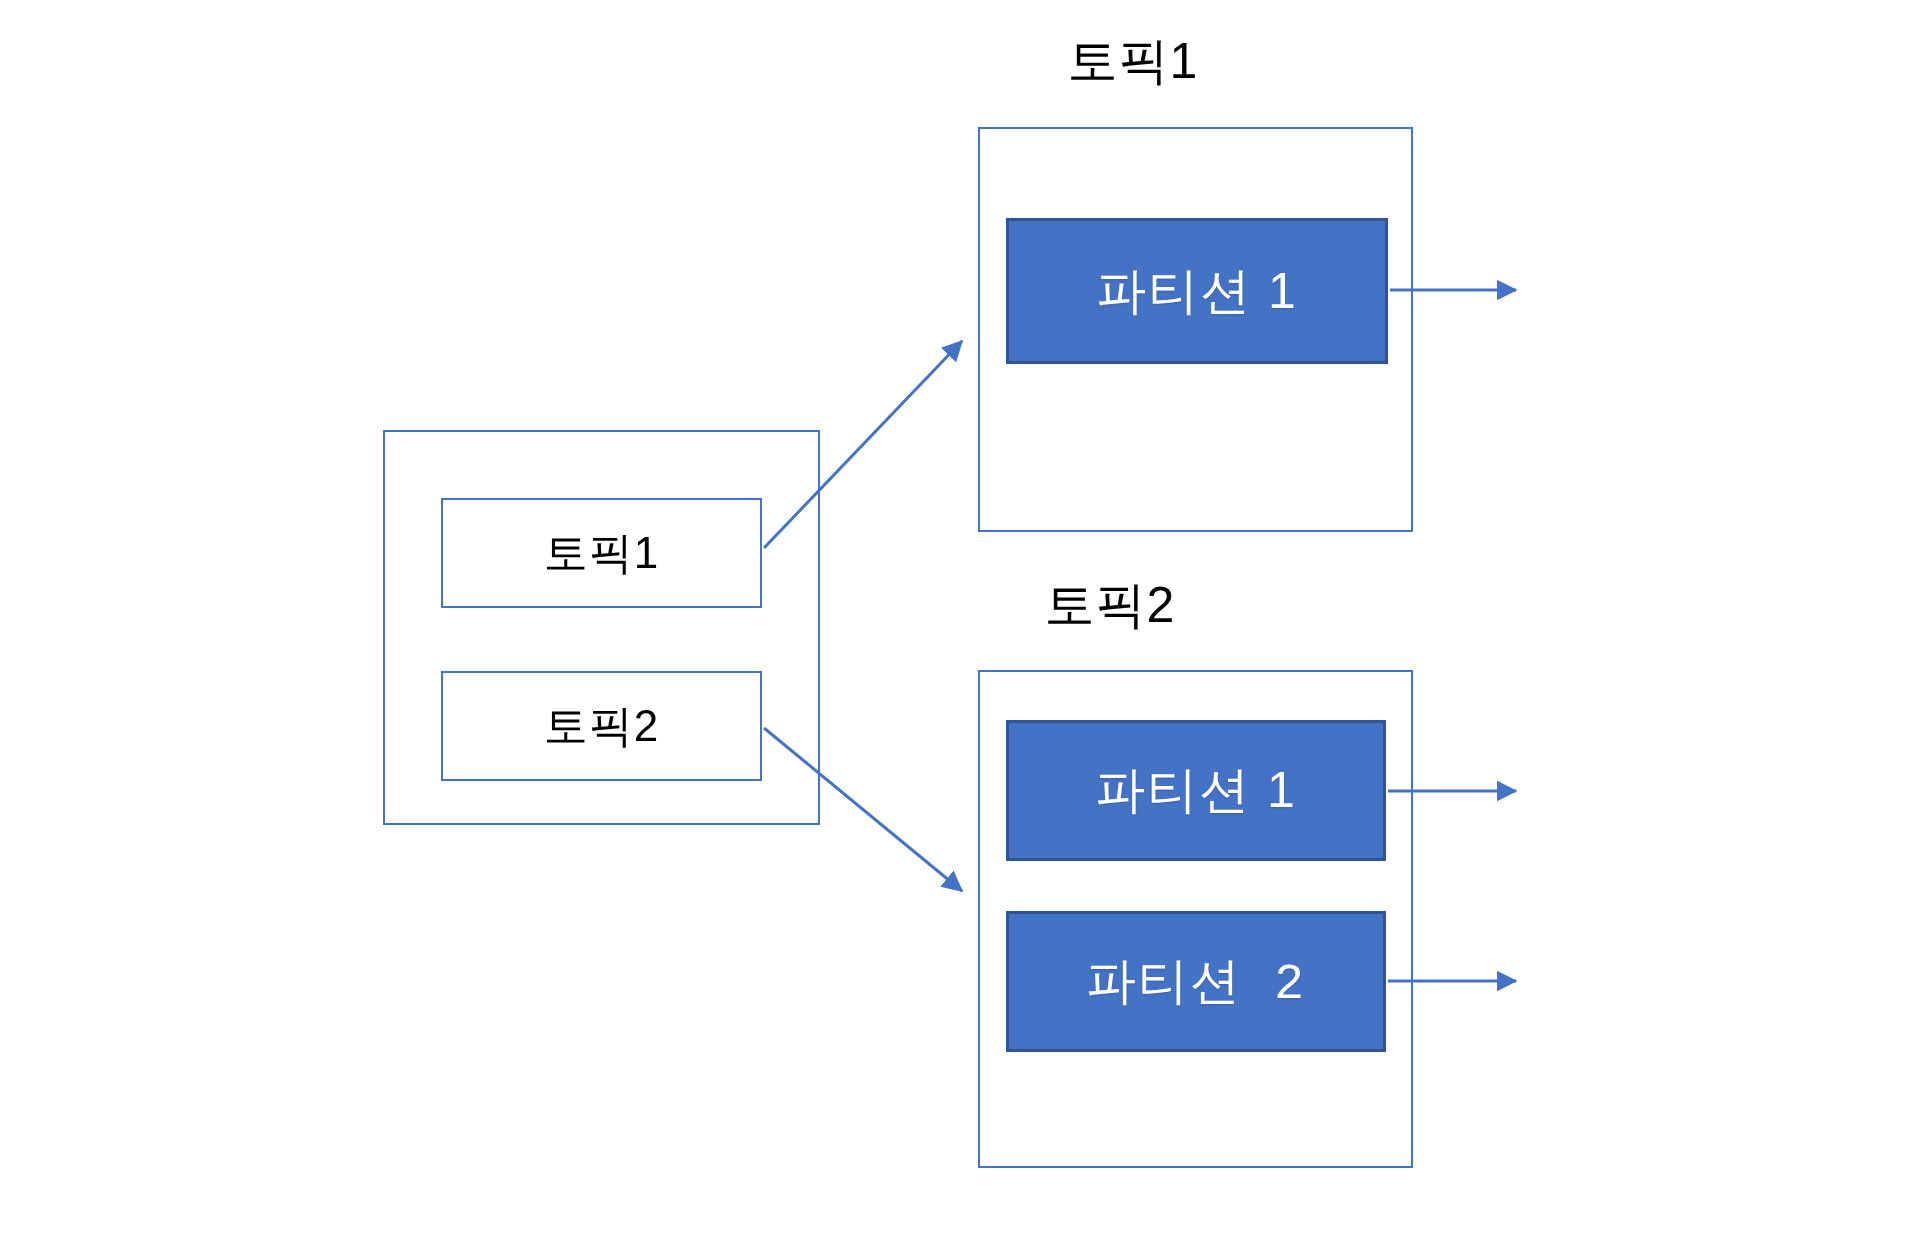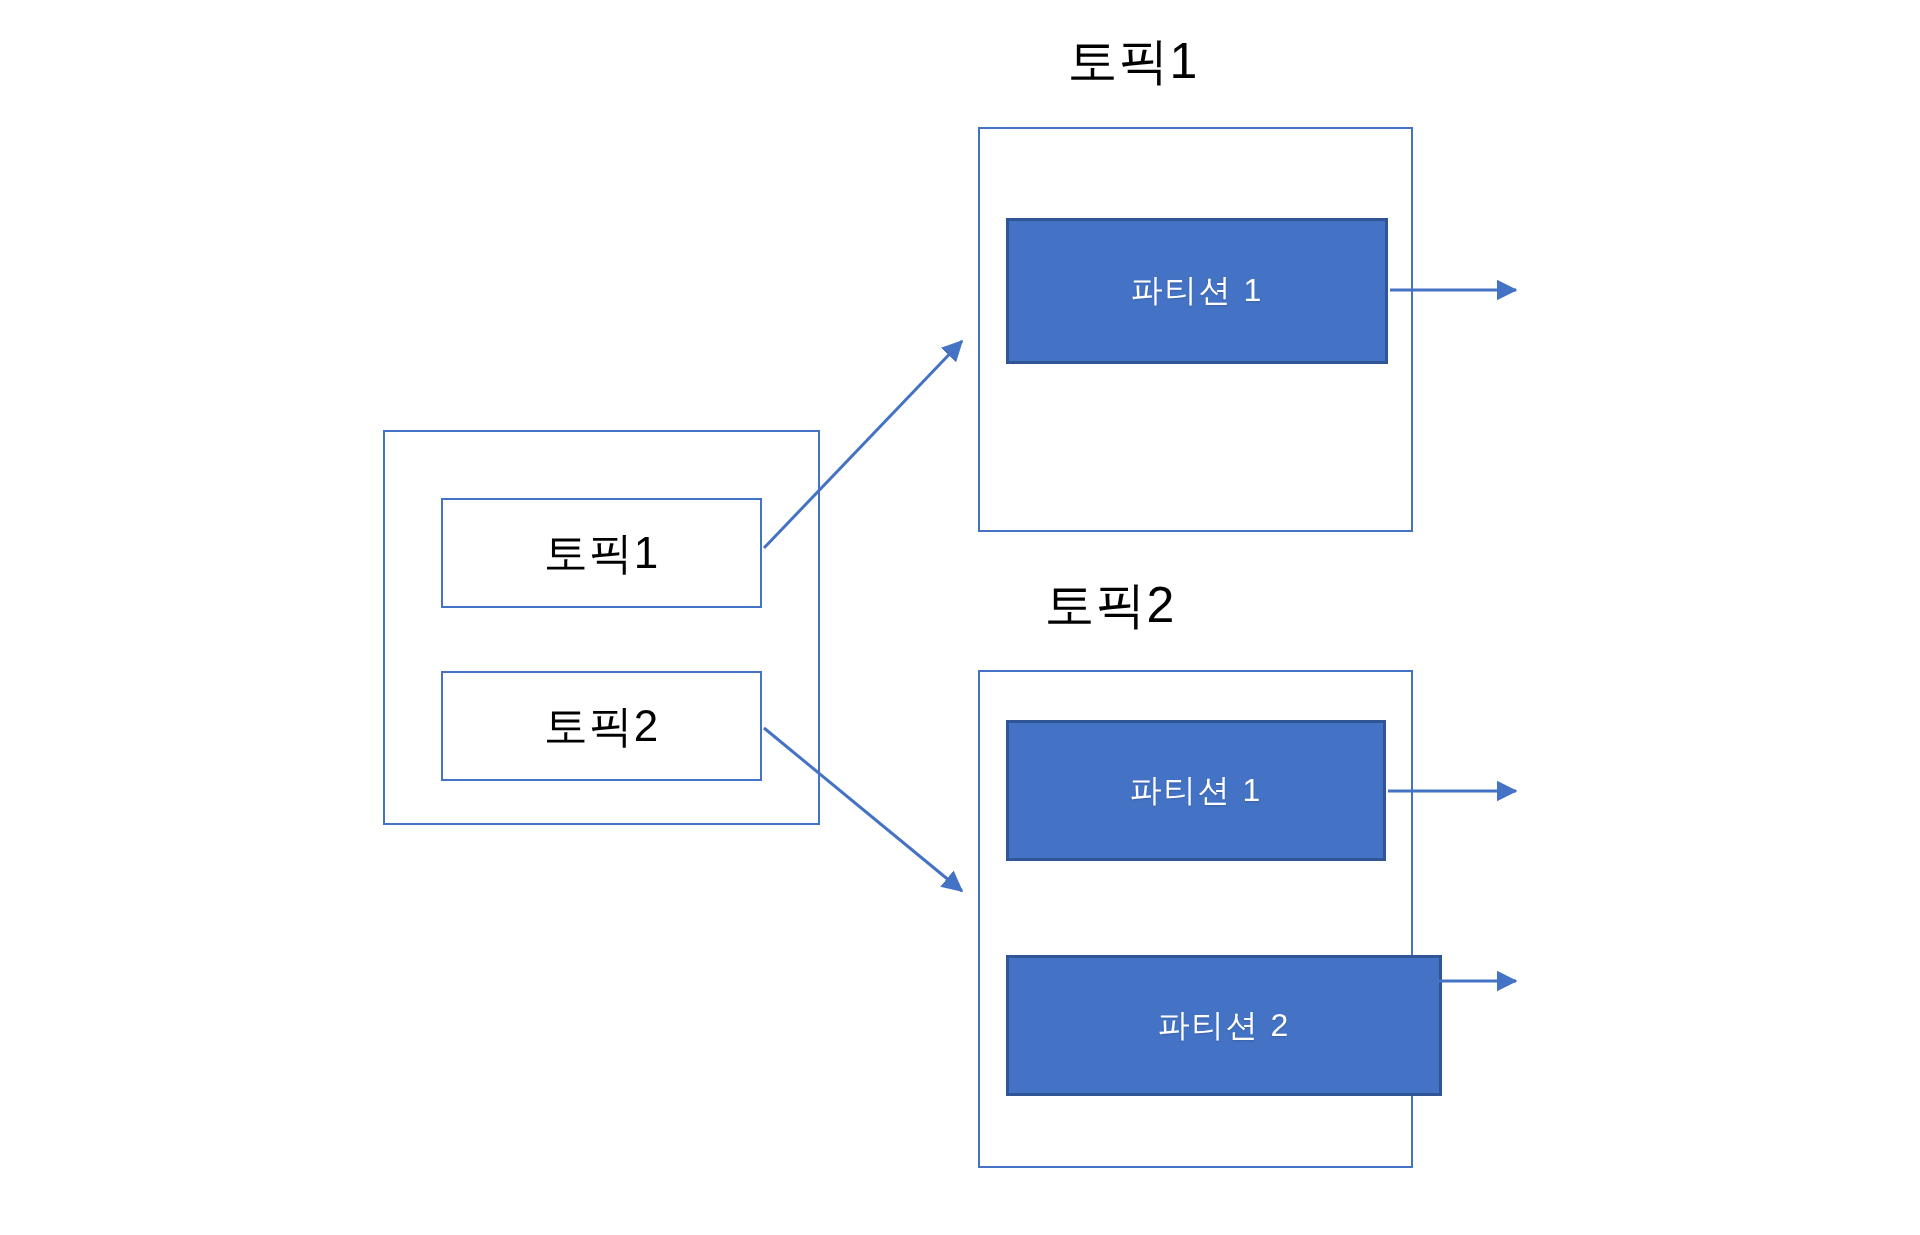--- a/index.html
+++ b/index.html
@@ -54,27 +54,27 @@
     letter-spacing: 1px;
   }
   .group-title-1 { left: 973px; top: 28px; }
   .group-title-2 { left: 950px; top: 572px; }
 
   .partition {
     position: absolute;
     background: var(--partition-fill);
     border: 3px solid var(--partition-border);
     display: flex; align-items: center; justify-content: center;
-    font-size: 32px; color: var(--text-light);
+    font-size: 50px; color: var(--text-light);
     letter-spacing: 2px;
     text-shadow: 0 1px 2px rgba(0,0,0,0.15);
   }
   .g1-p1 { left: 1006px; top: 218px; width: 382px; height: 146px; }
   .g2-p1 { left: 1006px; top: 720px; width: 380px; height: 141px; }
-  .g2-p2 { left: 1006px; top: 955px; width: 436px; height: 141px; }
+  .g2-p2 { left: 1006px; top: 911px; width: 380px; height: 141px; font-family: Liberation Mono, monospace; }
 
   .arrows-layer {
     position: absolute; left: 0; top: 0;
     width: 1920px; height: 1235px;
     pointer-events: none;
   }
 </style>
 </head>
 <body>
 

